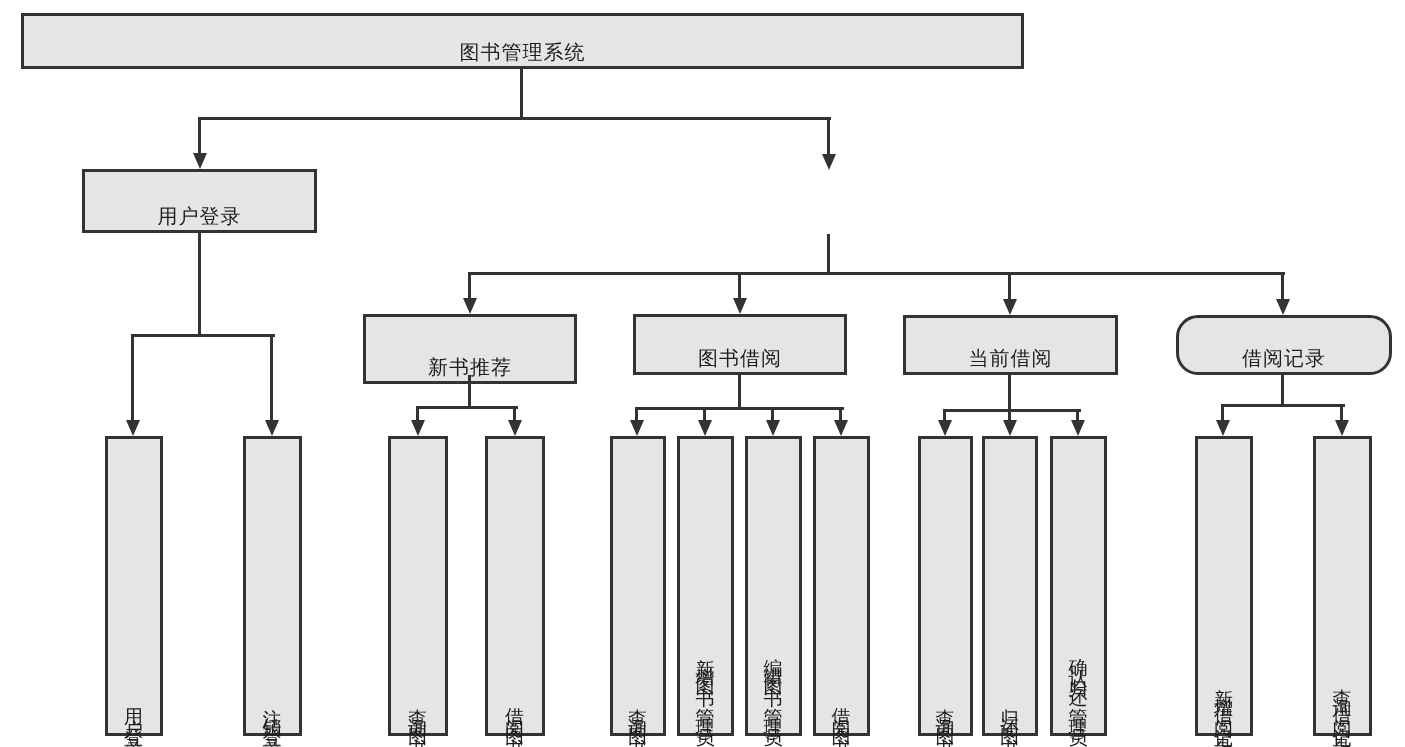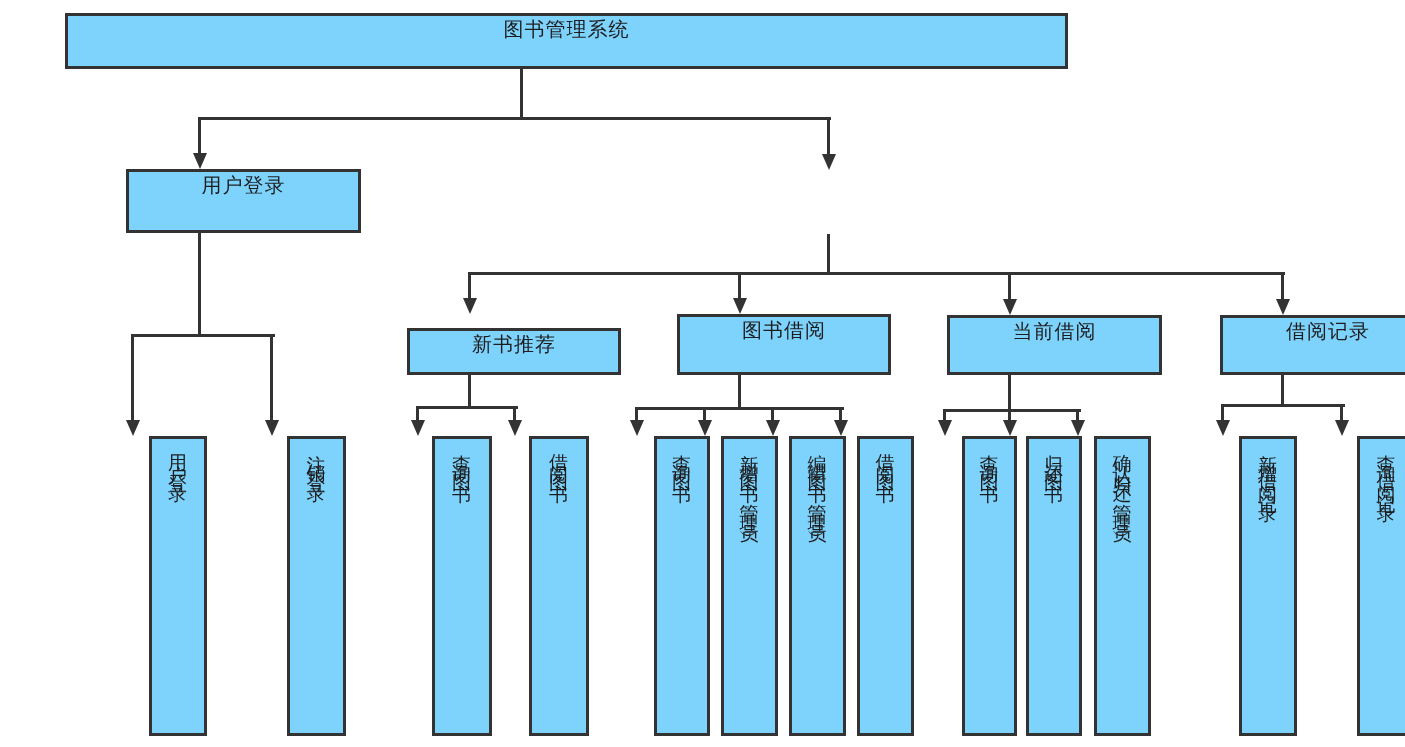--- a/index.html
+++ b/index.html
@@ -14,25 +14,24 @@
     height: 747px;
     background: #ffffff;
     overflow: hidden;
     font-family: "Liberation Sans", "DejaVu Sans", sans-serif;
     color: var(--text);
   }
   .box {
     position: absolute;
     box-sizing: border-box;
     border: 3px solid var(--line);
-    background: #7dd3fc;
+    background: #e5e5e5;
     display: flex;
-    align-items: flex-start;
+    align-items: flex-end;
     justify-content: center;
-    margin-left: 44px;
   }
   .box.h .lbl {
     font-size: 20px;
     letter-spacing: 1px;
     white-space: nowrap;
   }
   .box.v .lbl {
     writing-mode: vertical-rl;
     text-orientation: mixed;
     font-size: 19px;
@@ -67,30 +66,30 @@
 <div id="stage">
 
   <div class="box h" style="left:21px; top:13px; width:1003px; height:56px;">
     <span class="lbl">图书管理系统</span>
   </div>
 
   <div class="box h" style="left:82px; top:169px; width:235px; height:64px;">
     <span class="lbl">用户登录</span>
   </div>
 
-  <div class="box h" style="left:363px; top:328px; width:214px; height:47px;">
+  <div class="box h" style="left:363px; top:314px; width:214px; height:70px;">
     <span class="lbl">新书推荐</span>
   </div>
   <div class="box h" style="left:903px; top:315px; width:215px; height:60px;">
     <span class="lbl">当前借阅</span>
   </div>
   <div class="box h" style="left:633px; top:314px; width:214px; height:61px;">
     <span class="lbl">图书借阅</span>
   </div>
-  <div class="box h" style="left:1176px; top:315px; width:216px; height:60px;">
+  <div class="box h" style="left:1176px; top:315px; width:216px; height:60px;border-radius:22px;">
     <span class="lbl">借阅记录</span>
   </div>
 
   <div class="box v" style="left:105px; top:436px; width:58px; height:300px;">
     <span class="lbl">用户登录</span>
   </div>
   <div class="box v" style="left:243px; top:436px; width:59px; height:300px;">
     <span class="lbl">注销登录</span>
   </div>
 

